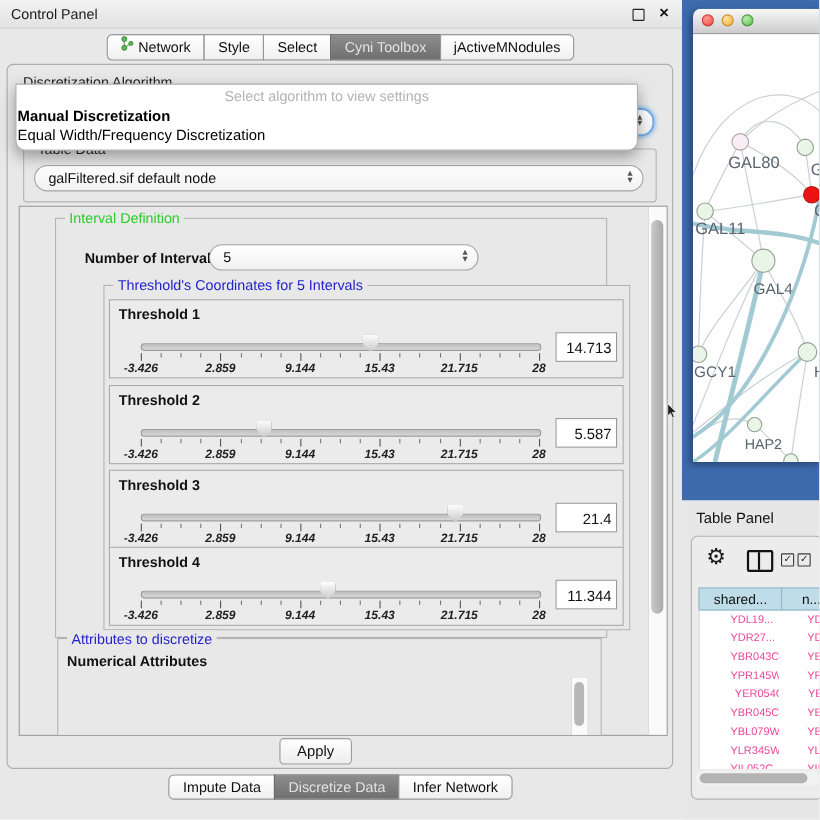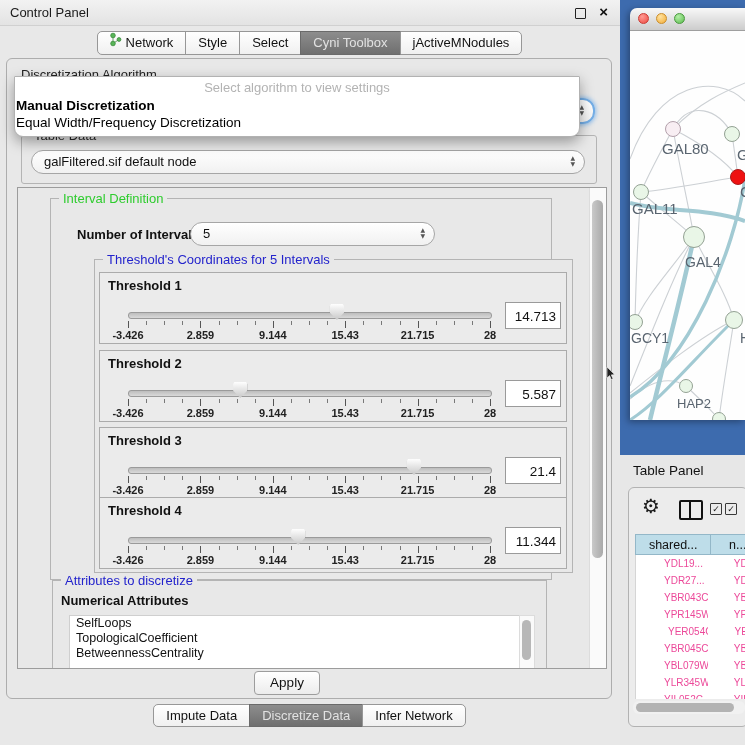--- a/index.html
+++ b/index.html
@@ -62,21 +62,21 @@
   .th-label{position:absolute;left:8px;top:5px;font-size:13px;font-weight:bold;color:#111;}
   .th-track{position:absolute;left:28px;top:39px;width:362px;height:5px;border:1px solid #9a9a9a;border-radius:3px;
             background:linear-gradient(#bdbdbd,#d9d9d9);}
   .th-thumb{position:absolute;top:31px;width:14px;height:16px;transform:translateX(-50%);
             background:linear-gradient(#fefefe,#c8c8c8);outline:1px solid #8a8a8a;
             clip-path:polygon(8% 0,92% 0,100% 12%,100% 55%,50% 100%,0 55%,0 12%);}
   .tick-row{position:absolute;left:28px;top:48px;width:362px;height:8px;}
   .tick{position:absolute;top:0;width:1px;height:4px;background:#787878;}
   .tick.major{height:7px;background:#555;}
   .scale-labels{position:absolute;left:28px;top:56px;width:362px;height:12px;}
-  .scale-labels span{position:absolute;transform:translateX(-50%);font-size:11px;font-weight:bold;color:#222;white-space:nowrap;}
+  .scale-labels span{position:absolute;transform:translateX(-50%);font-size:11px;font-weight:bold;color:#222;white-space:nowrap;font-style:italic;}
   .th-value{position:absolute;right:5px;top:29px;width:56px;height:27px;background:#fff;border:1px solid #9a9a9a;
             font-size:13.5px;line-height:27px;text-align:right;padding-right:4px;box-sizing:border-box;color:#111;}
 
   .attributes-group{left:34px;top:392px;width:493px;height:100px;}
   .attr-title{position:absolute;left:8px;top:12px;font-size:13px;font-weight:bold;color:#111;}
   .attr-list{position:absolute;left:16px;top:34px;width:450px;height:64px;background:#fff;border:1px solid #cfcfcf;overflow:hidden;}
   .attr-item{font-size:12.5px;line-height:15px;padding-left:6px;color:#111;}
   .attr-scroll{position:absolute;left:466px;top:34px;width:14px;height:64px;background:#fafafa;border:1px solid #dcdcdc;}
   .attr-thumb{position:absolute;left:1.5px;top:4px;width:9px;height:40px;border-radius:5px;background:#b7b7b7;}
 
@@ -349,25 +349,20 @@
                 <span style="left: 100%;">28</span>
               </div>
             <div class="th-value">11.344</div>
           </div>
         </div>
       </div>
 
       <div class="fieldset attributes-group">
         <span class="group-legend legend-blue">Attributes to discretize</span>
         <span class="attr-title">Numerical Attributes</span>
-        <div class="attr-list">
-            <div class="attr-item">SelfLoops</div>
-            <div class="attr-item">TopologicalCoefficient</div>
-            <div class="attr-item">BetweennessCentrality</div>
-          </div>
         <div class="attr-scroll">
           <div class="attr-thumb"></div>
         </div>
       </div>
 
       <div class="vscroll">
         <div class="vscroll-thumb"></div>
       </div>
     </div>
 

